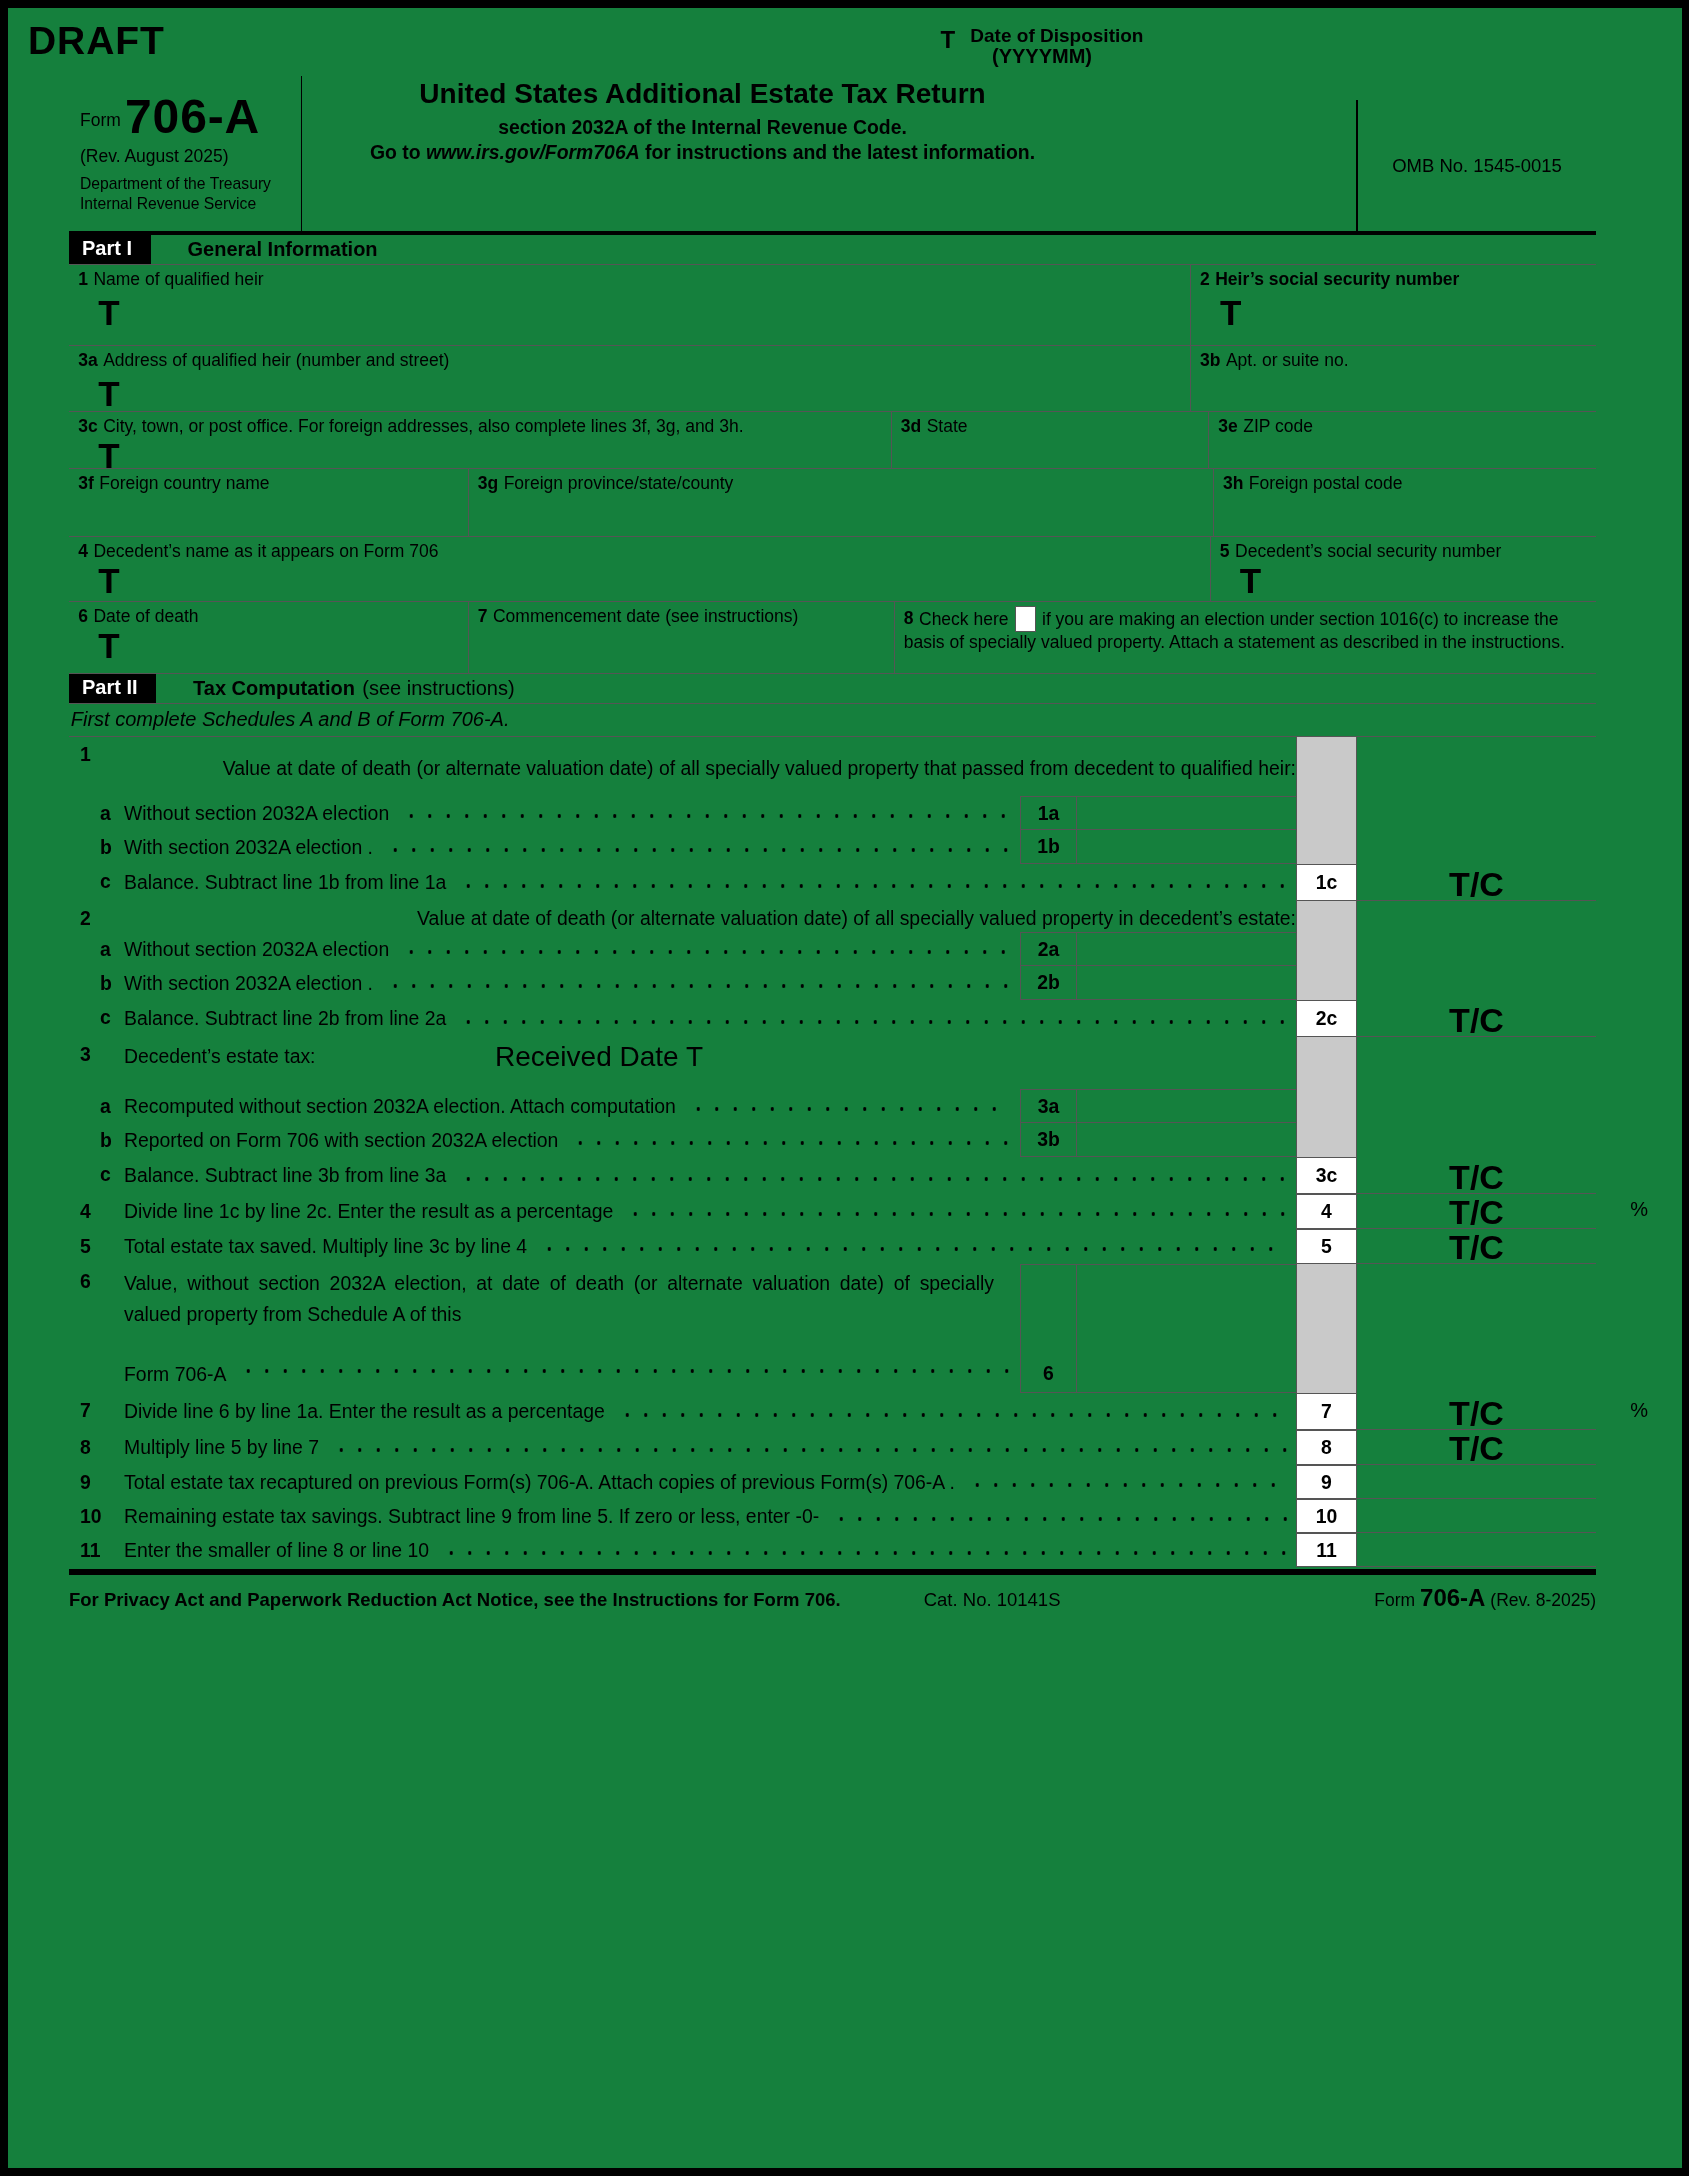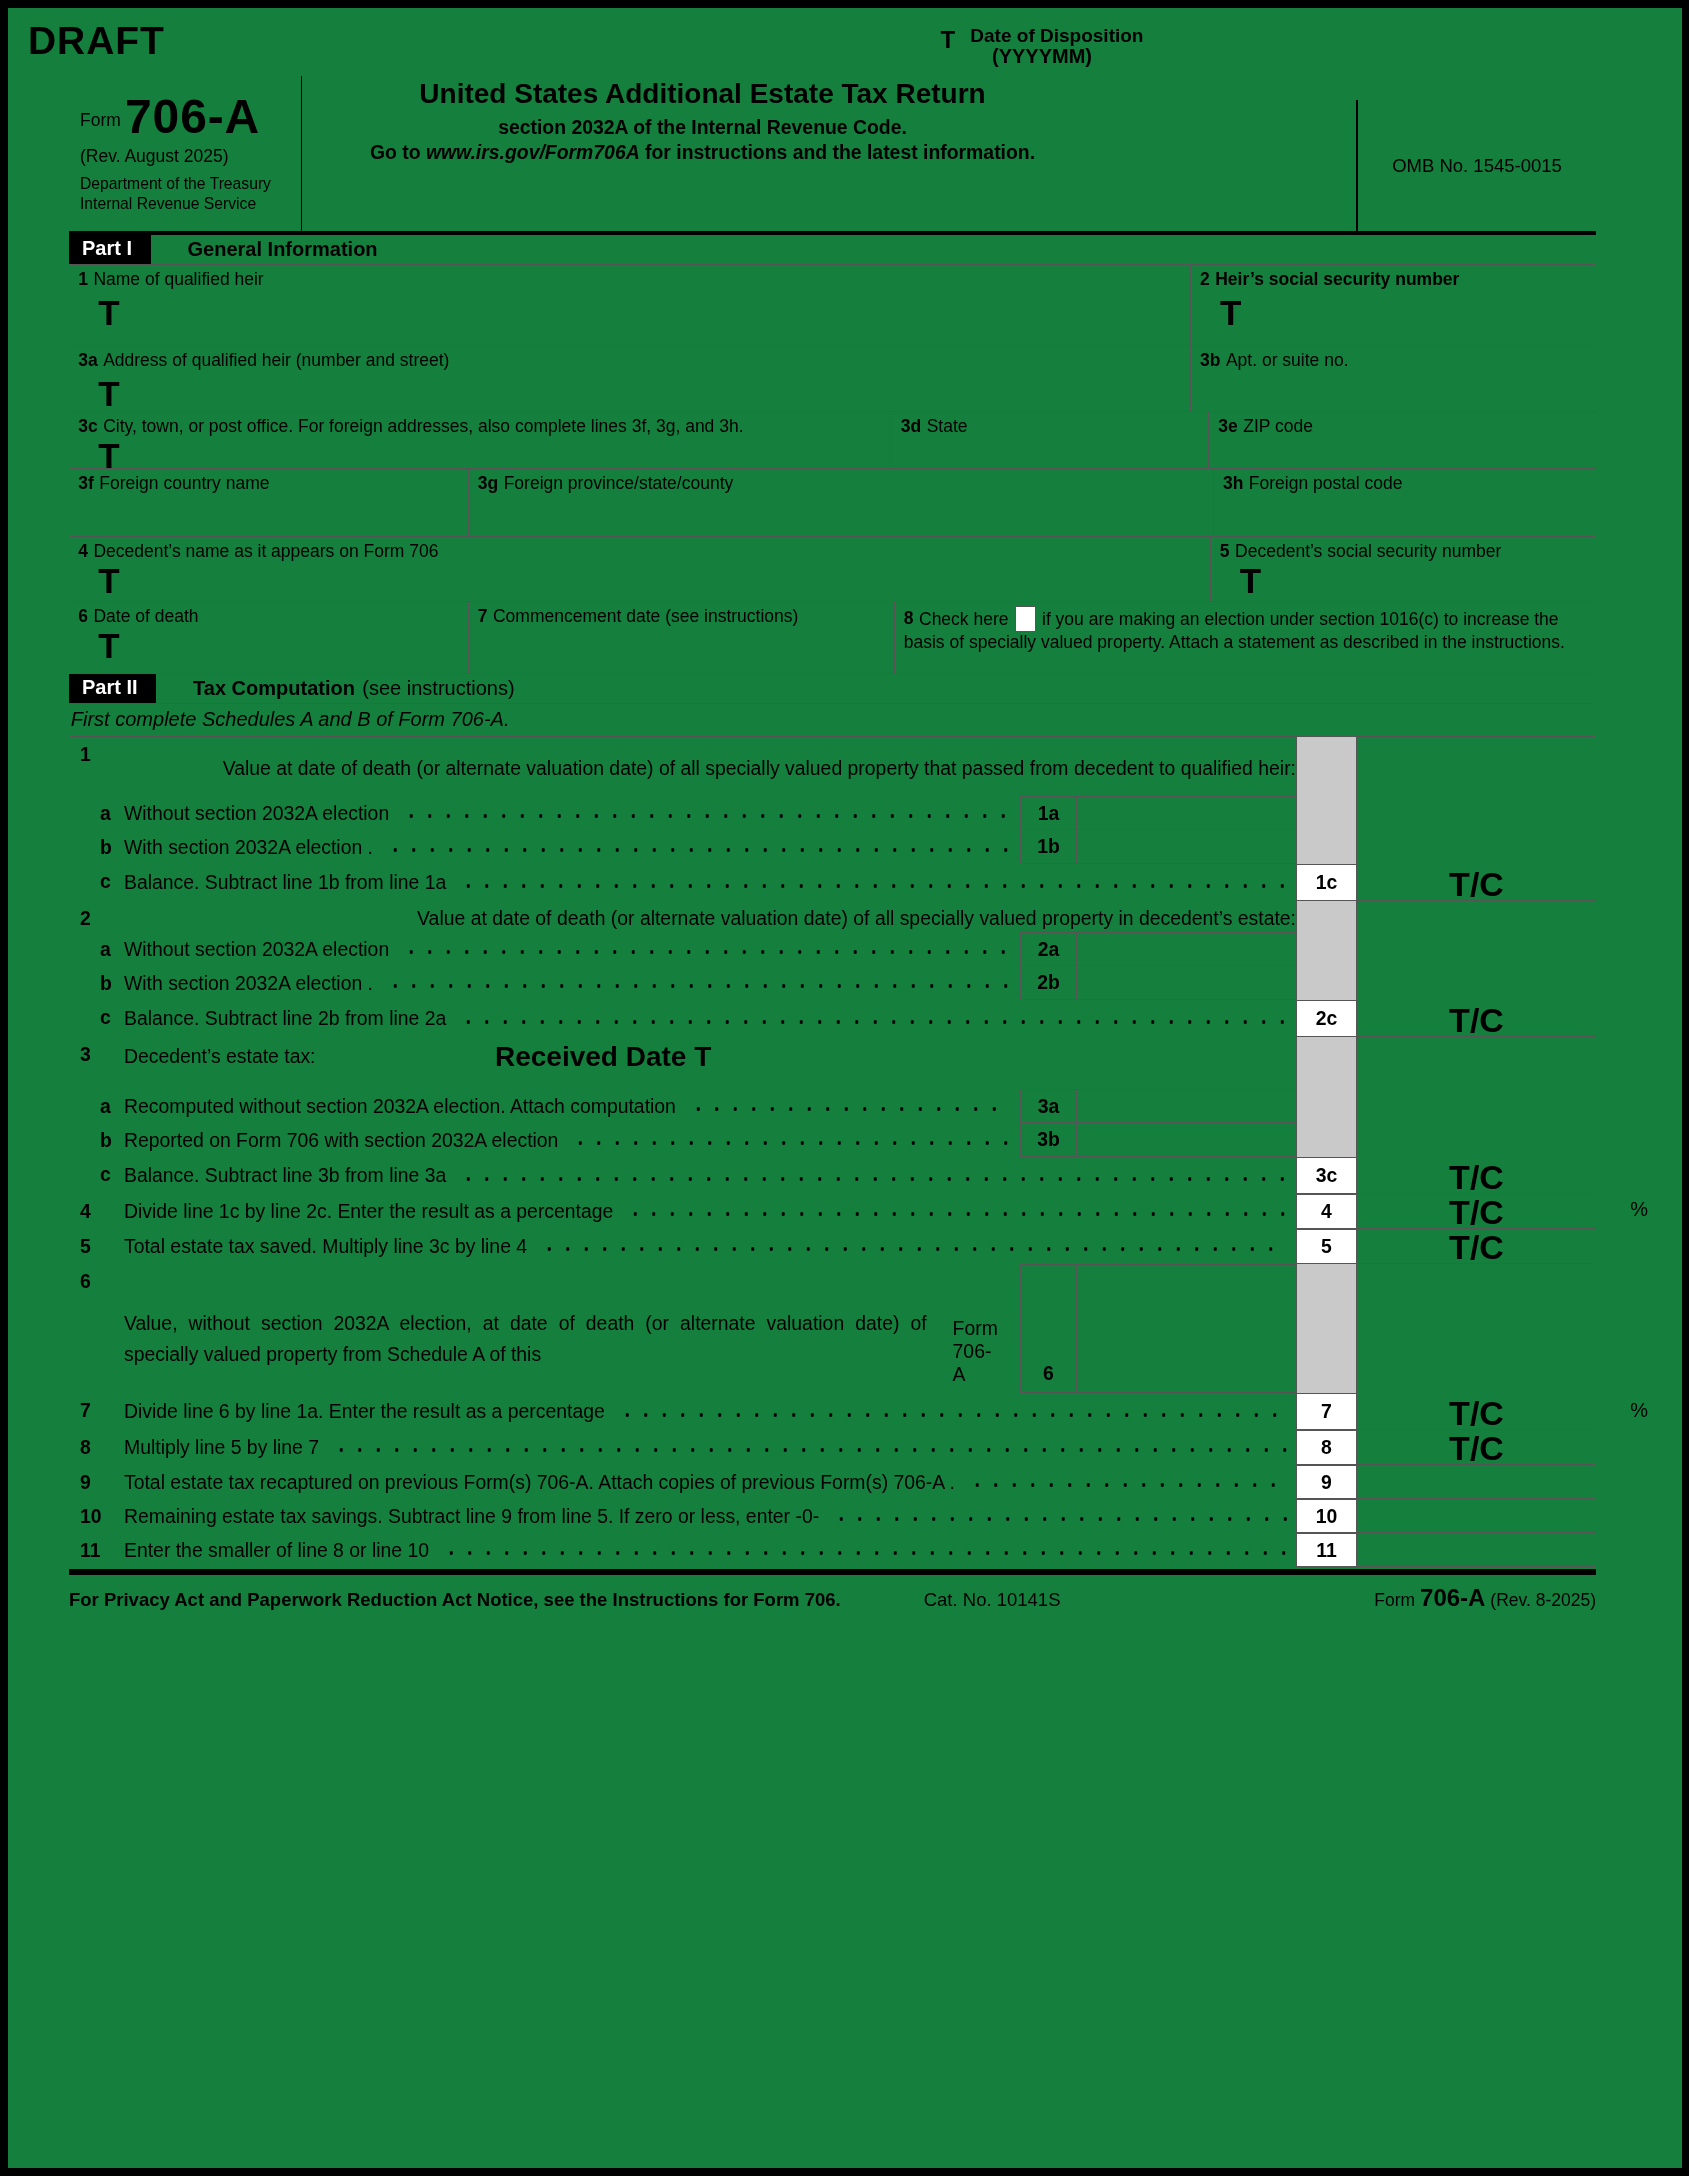--- a/index.html
+++ b/index.html
@@ -64,22 +64,22 @@
   .bt{border-top:0.9px solid #555;}
   .bb{border-bottom:0.9px solid #555;}
   .numcol{width:61px;flex:none;align-self:stretch;box-sizing:border-box;border-left:0.9px solid #555;border-right:0.9px solid #555;}
   .numcol.gray{background:#c9c9c9;}
   .numcol.boxed{background:#fff;border-top:0.9px solid #555;border-bottom:0.9px solid #555;
         display:flex;align-items:center;justify-content:center;font-weight:bold;font-size:19.4px;}
   .amount{width:239px;flex:none;align-self:stretch;box-sizing:border-box;position:relative;}
   .amount.valued{border-bottom:0.9px solid #555;display:flex;align-items:flex-end;justify-content:center;}
   .tc{font-size:34px;font-weight:bold;line-height:0.95;}
   .pct{position:absolute;right:-52px;bottom:7.4px;font-size:20px;}
-  .overlay{position:absolute;left:426px;top:3.7px;font-size:28px;font-weight:bold;}
-  .l6block{flex:1;align-self:stretch;display:flex;flex-direction:row;padding-top:3.7px;margin-top:40px;}
+  .overlay{position:absolute;left:426px;top:3.7px;font-size:28px;font-weight:normal;}
+  .l6block{flex:1;align-self:stretch;display:flex;flex-direction:column;padding-top:3.7px;}
   .l6text{font-size:19.4px;line-height:31px;text-align:justify;padding-right:26px;}
   .l6last{display:flex;align-items:flex-end;flex:1;}
   .l6label{font-size:19.4px;padding-bottom:7.4px;}
   .ibox6{justify-content:center;align-items:flex-end;padding-bottom:7.4px;}
 
   .thickrule{border-top:6.5px solid #000;margin-top:1.8px;}
   .footer{display:flex;align-items:baseline;margin-top:9.2px;}
   .f-privacy{font-size:18.5px;font-weight:bold;}
   .f-cat{font-size:18.5px;margin-left:83px;}
   .f-right{margin-left:auto;font-size:17.5px;}

